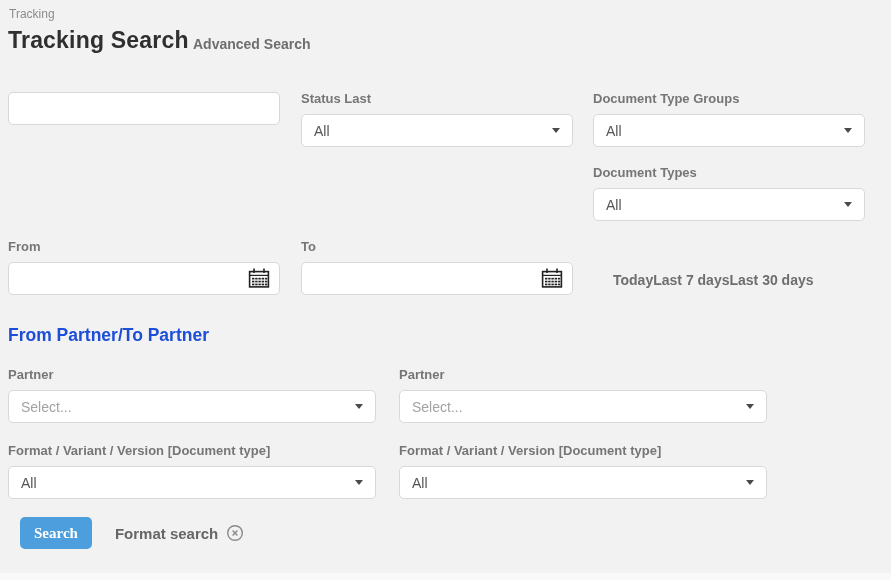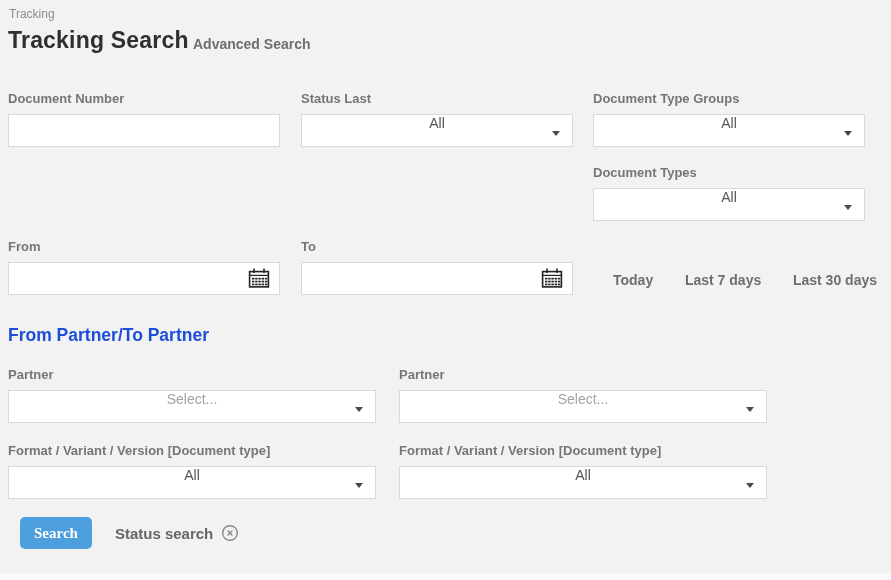--- a/index.html
+++ b/index.html
@@ -29,25 +29,24 @@
   .group { position: absolute; }
   .group .label {
     display: block; font-size: 13px; font-weight: 700;
     color: #767676; line-height: 14px; margin-bottom: 8px;
     white-space: nowrap;
   }
   .control {
     height: 33px; width: 100%;
     background: #ffffff;
     border: 1px solid #d9d9d9;
-    border-radius: 0;
+    border-radius: 5px;
     display: flex; align-items: center;
     padding: 0 12px;
     font-size: 14px;
-    flex-direction: column;
   }
   input.control {
     font-family: "Liberation Sans", sans-serif;
     color: #444; outline: none;
   }
   .dropdown { cursor: pointer; user-select: none; }
   .dropdown .value { color: #555; }
   .dropdown .value.placeholder { color: #a3a3a3; }
   .caret {
     margin-left: auto;
@@ -60,21 +59,21 @@
   .date-wrap input { padding-right: 42px; }
   .cal-btn {
     position: absolute; right: 9px; top: 5px;
     width: 24px; height: 23px;
     display: flex; align-items: center; justify-content: center;
     cursor: pointer; background: transparent; border: none;
   }
 
   .quick-links {
     position: absolute; left: 593px; top: 263px; width: 284px; height: 34px;
-    display: flex; align-items: center; justify-content: space-between;
+    display: flex; align-items: center; 
     padding-left: 20px;
   }
   .quick-link {
     font-size: 14px; font-weight: 700; color: #6e6e6e;
     cursor: pointer; white-space: nowrap;
   }
 
   .section-title {
     position: absolute; left: 8px; top: 325px;
     font-size: 17.5px; font-weight: 700; color: #1d4ed8;
@@ -107,21 +106,20 @@
 </head>
 <body>
 
 <div class="stage">
 
   <div class="breadcrumb">Tracking</div>
   <h1 class="page-title">Tracking Search</h1>
   <div class="advanced-link">Advanced Search</div>
 
   <div class="group" style="left:8px; top:92px; width:272px;">
-    <span class="label">Document Number</span>
     <input class="control" type="text" value="" style="">
   </div>
 
   <div class="group" style="left:301px; top:92px; width:272px;">
     <span class="label">Status Last</span>
     <div class="control dropdown">
       <span class="value">All</span>
       <span class="caret"></span>
     </div>
   </div>
@@ -242,21 +240,21 @@
     <span class="label">Format / Variant / Version [Document type]</span>
     <div class="control dropdown">
       <span class="value">All</span>
       <span class="caret"></span>
     </div>
   </div>
 
   <div class="actions">
     <button class="search-btn">Search</button>
     <span class="reset-link">
-      <span>Status search</span>
+      <span>Format search</span>
       <svg width="18" height="18" viewBox="0 0 18 18" fill="none">
         <circle cx="9" cy="9" r="7.3" stroke="#8a8a8a" stroke-width="1.4"></circle>
         <line x1="6.6" y1="6.6" x2="11.4" y2="11.4" stroke="#8a8a8a" stroke-width="1.4"></line>
         <line x1="11.4" y1="6.6" x2="6.6" y2="11.4" stroke="#8a8a8a" stroke-width="1.4"></line>
       </svg>
     </span>
   </div>
 
   <div class="bottom-strip"></div>
 </div>

